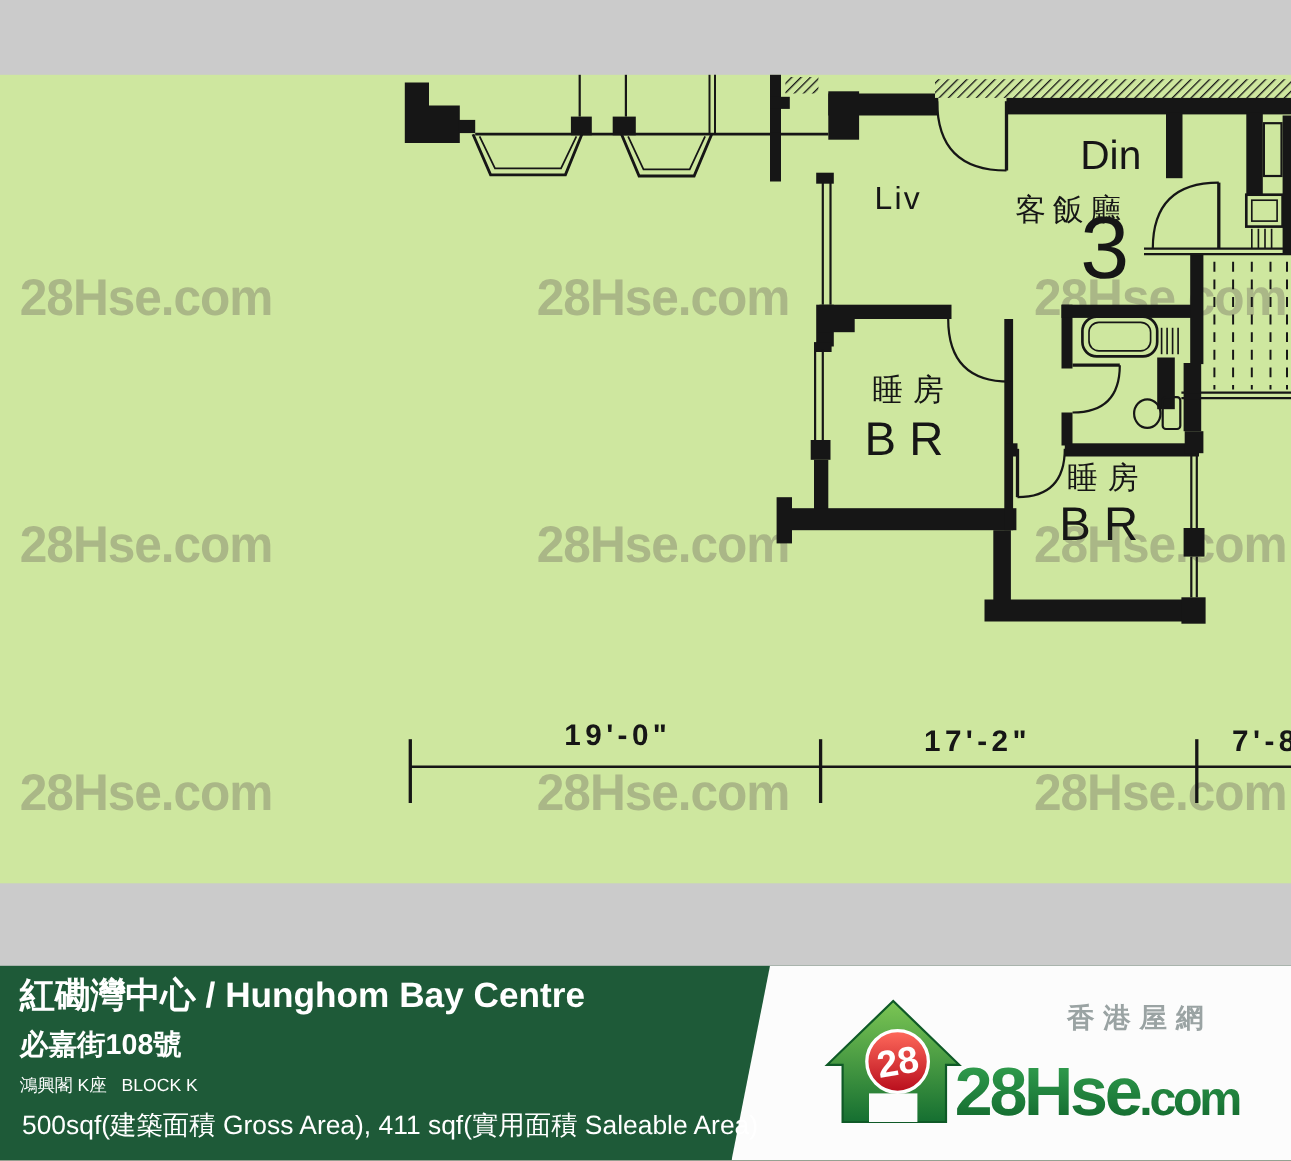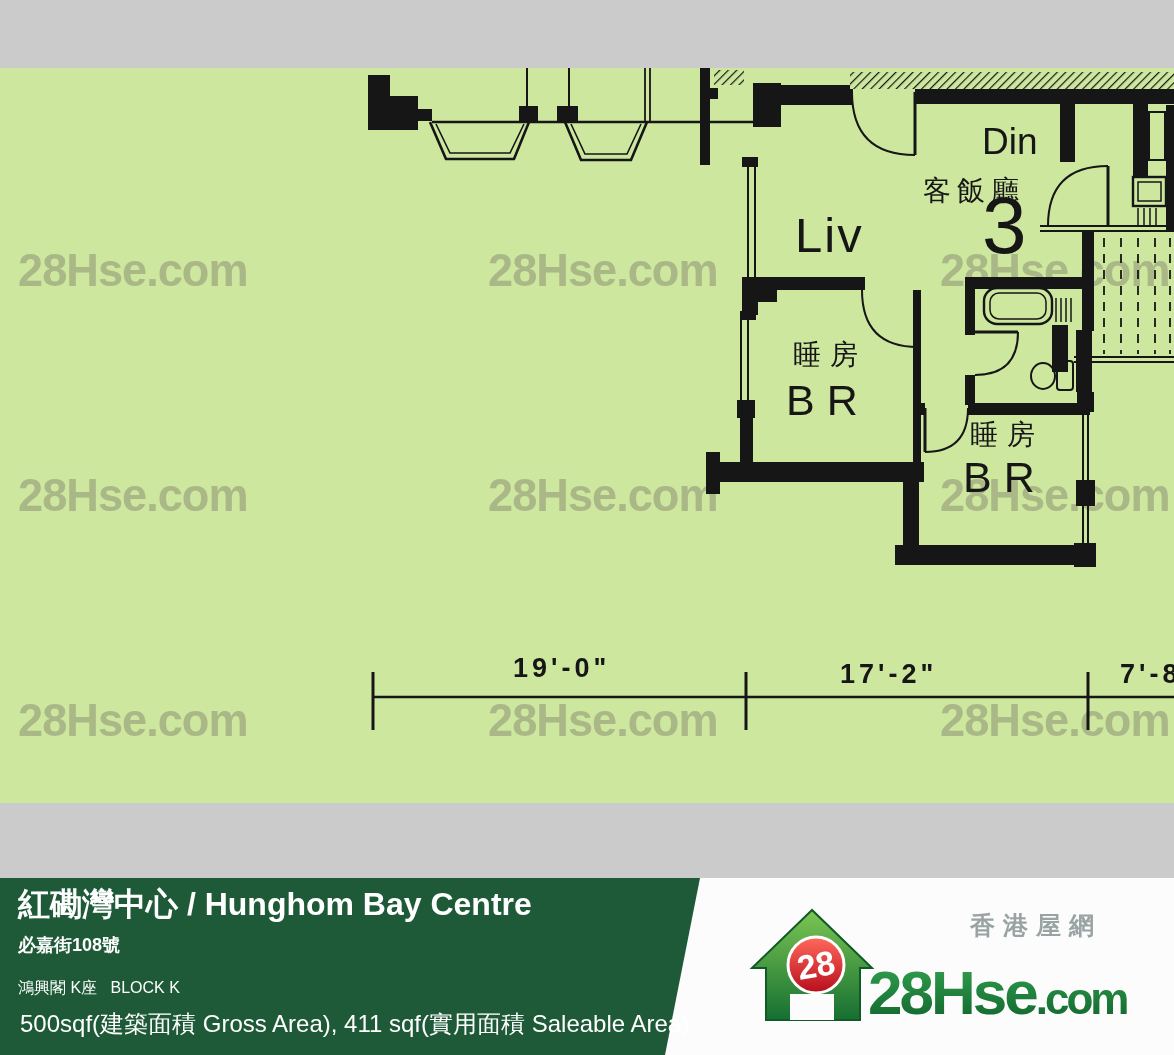--- a/index.html
+++ b/index.html
@@ -16,36 +16,36 @@
   }
   
   .wm{
     position:absolute;font-weight:bold;font-size:47px;line-height:1;
     color:#aab787;letter-spacing:-1px;transform:scaleX(.96);transform-origin:left top;
     white-space:nowrap;
   }
   
   .plan-svg{position:absolute;left:0;top:0;width:1174px;height:1055px;}
   .plabel{position:absolute;color:#161616;font-weight:normal;line-height:1;white-space:nowrap;}
-  .lbl-liv{left:795px;top:167px;font-size:49px;letter-spacing:2px;margin-top:44px;}
+  .lbl-liv{left:795px;top:167px;font-size:29px;letter-spacing:2px;}
   .lbl-livcn{left:923px;top:177px;font-size:28px;letter-spacing:6px;}
   .lbl-din{left:982px;top:123px;font-size:37px;}
   .lbl-three{left:982px;top:186px;font-size:80px;}
   .lbl-brcn1{left:793px;top:341px;font-size:28px;letter-spacing:9px;}
   .lbl-bren1{left:786px;top:379px;font-size:43px;letter-spacing:12px;}
   .lbl-brcn2{left:970px;top:421px;font-size:28px;letter-spacing:9px;}
   .lbl-bren2{left:963px;top:456px;font-size:43px;letter-spacing:12px;}
   .dim{position:absolute;color:#161616;font-weight:bold;font-size:27px;letter-spacing:4px;white-space:nowrap;}
   .dim1{left:513px;top:653px;}
   .dim2{left:840px;top:659px;}
   .dim3{left:1120px;top:659px;}
   
   .ib-text{position:absolute;color:#ffffff;white-space:pre;line-height:1;}
   .ib-title{left:18px;top:888px;font-size:32px;font-weight:bold;}
-  .ib-address{left:18px;top:936px;font-size:18px;font-weight:bold;}
+  .ib-address{left:18px;top:936px;font-size:26px;font-weight:bold;}
   .ib-block{left:18px;top:980px;font-size:16px;}
   .ib-area{left:20px;top:1012px;font-size:24px;}
   
   .logo-svg{position:absolute;left:0;top:0;width:534px;height:177px;}
 </style>
 </head>
 <body>
 
 <div class="stage">
 

